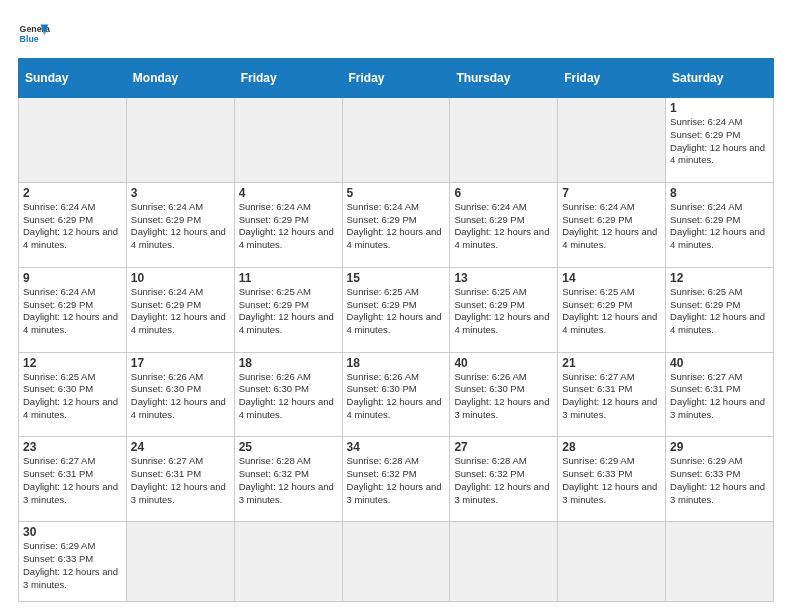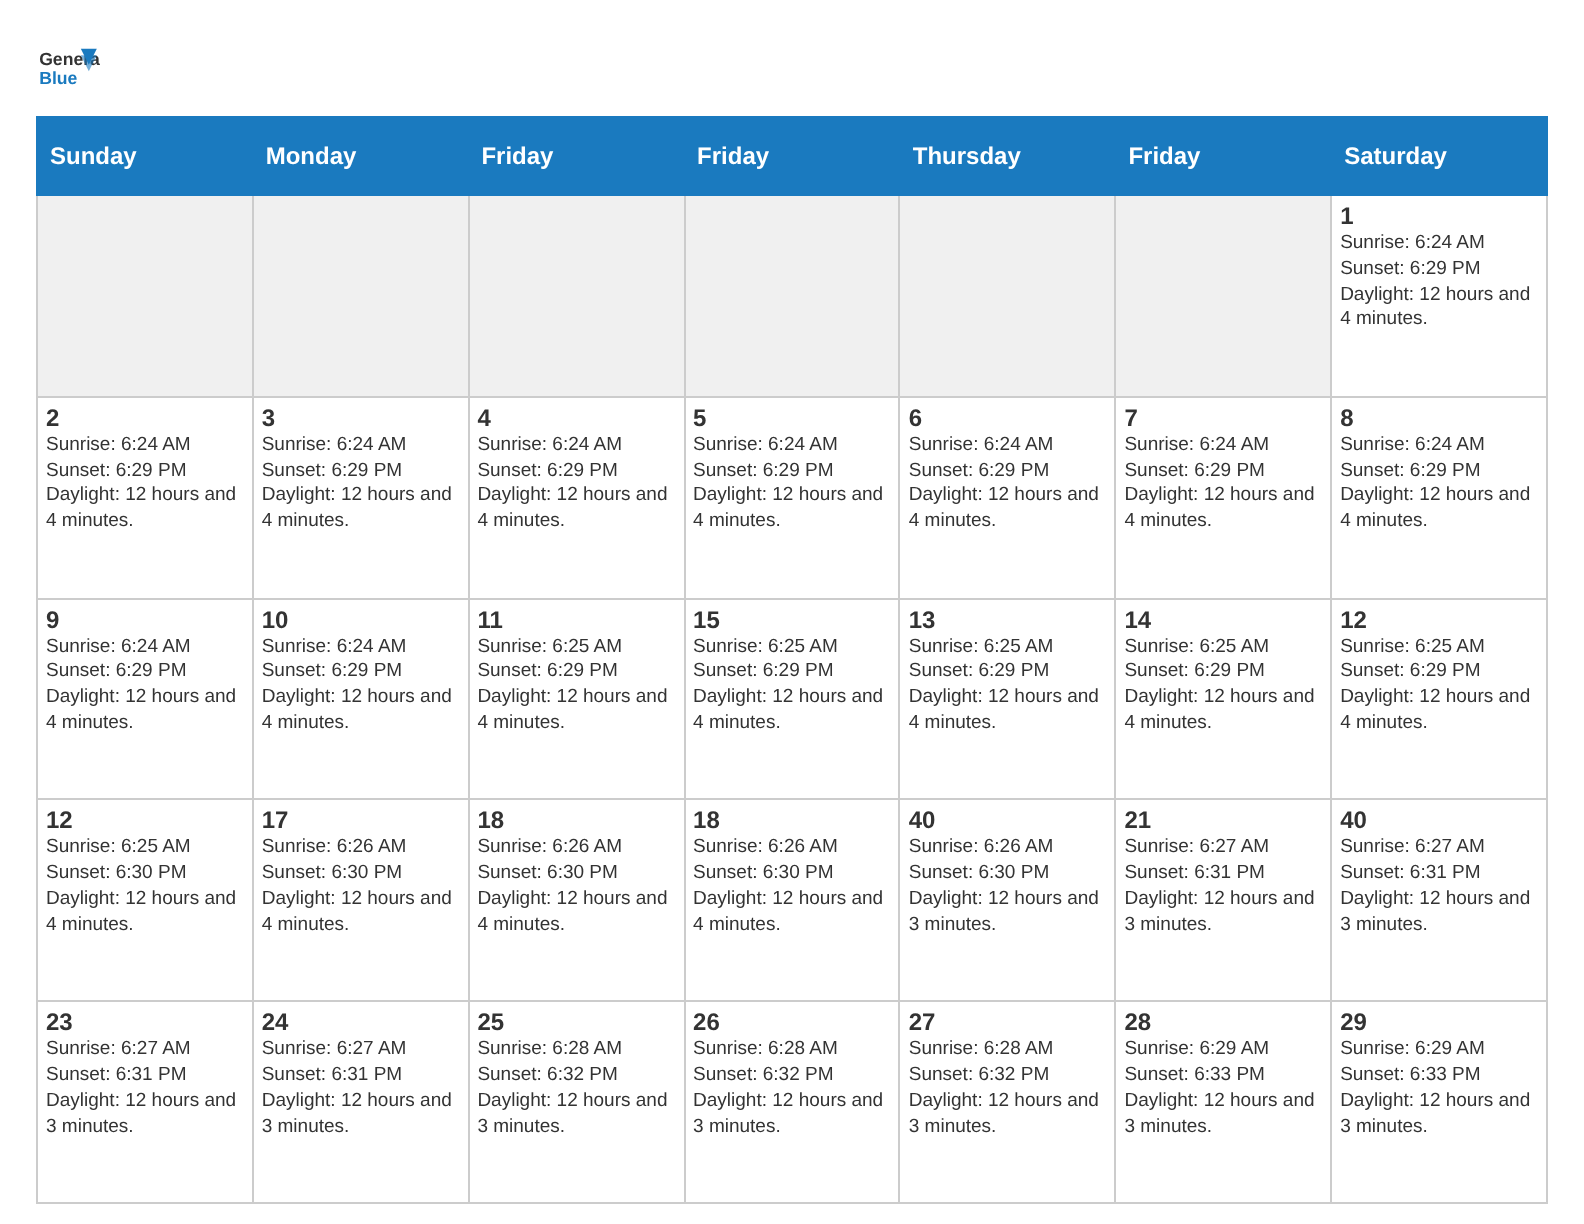--- a/index.html
+++ b/index.html
@@ -303,21 +303,21 @@
 and 3 minutes.</div>
           </td>
           <td>
             <span class="day-number">25</span>
             <div class="day-info">Sunrise: 6:28 AM
 Sunset: 6:32 PM
 Daylight: 12 hours
 and 3 minutes.</div>
           </td>
           <td>
-            <span class="day-number">26</span>
+            <span class="day-number">34</span>
             <div class="day-info">Sunrise: 6:28 AM
 Sunset: 6:32 PM
 Daylight: 12 hours
 and 3 minutes.</div>
           </td>
           <td>
             <span class="day-number">27</span>
             <div class="day-info">Sunrise: 6:28 AM
 Sunset: 6:32 PM
 Daylight: 12 hours
@@ -330,16 +330,31 @@
 Daylight: 12 hours
 and 3 minutes.</div>
           </td>
           <td>
             <span class="day-number">29</span>
             <div class="day-info">Sunrise: 6:29 AM
 Sunset: 6:33 PM
 Daylight: 12 hours
 and 3 minutes.</div>
           </td>
+        </tr>
+        <tr class="row-last">
+          <td>
+            <span class="day-number">30</span>
+            <div class="day-info">Sunrise: 6:29 AM
+Sunset: 6:33 PM
+Daylight: 12 hours
+and 3 minutes.</div>
+          </td>
+          <td class="empty"></td>
+          <td class="empty"></td>
+          <td class="empty"></td>
+          <td class="empty"></td>
+          <td class="empty"></td>
+          <td class="empty"></td>
         </tr>
       </tbody>
   </table>
 </div>
 
 </body></html>

